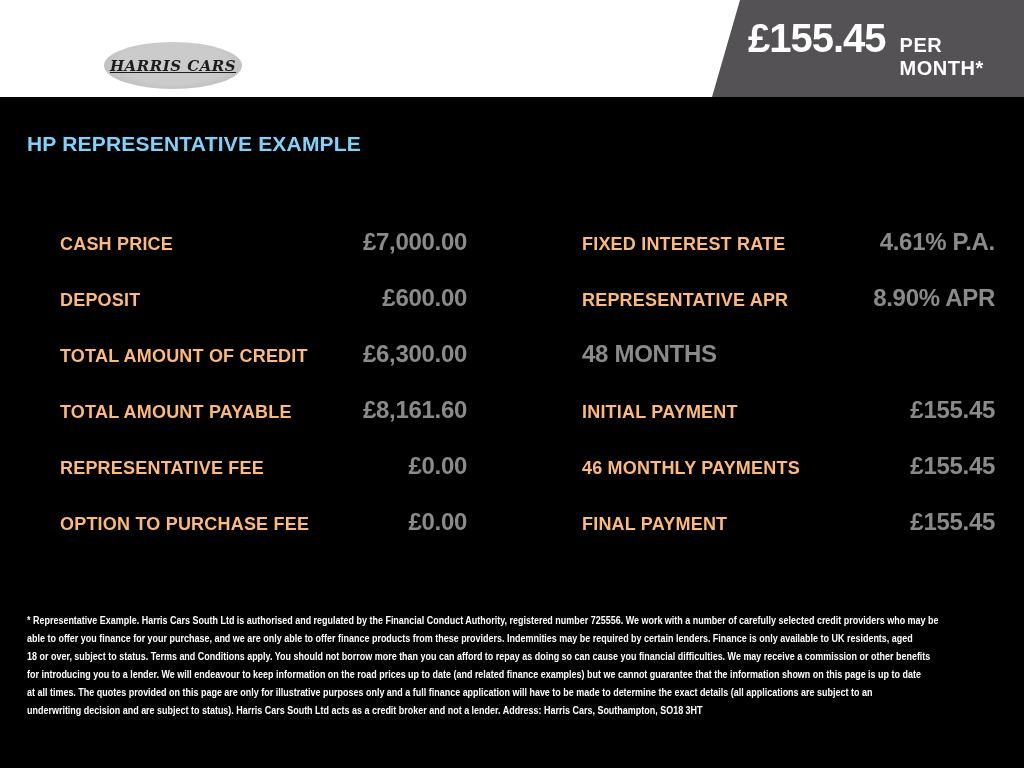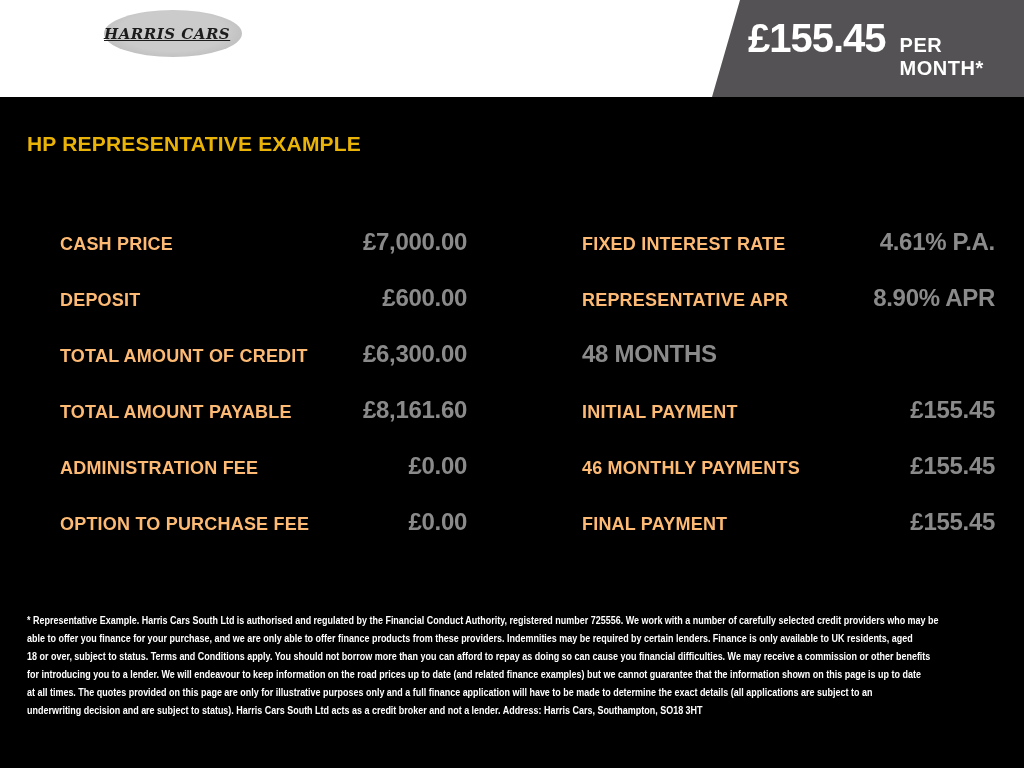--- a/index.html
+++ b/index.html
@@ -9,45 +9,45 @@
     font-family: "Liberation Sans", sans-serif;
     position:relative; overflow:hidden;
   }
 
   
   .header {
     position:absolute; top:0; left:0; width:1024px; height:97px;
     background: var(--header-bg, #fff);
   }
   .logo {
-    position:absolute; top:10px; left:104px; width:138px; height:47px;
+    position:absolute; top:42px; left:104px; width:138px; height:47px;
     border-radius:50%;
     background: radial-gradient(ellipse at 50% 45%, #cbcbcb 55%, #b1b1b1 100%);
-    display:flex; align-items:center; 
+    display:flex; align-items:center; justify-content:center;
   }
   .logo-text {
     font-family:"DejaVu Serif", serif; font-style:italic; font-weight:bold;
     font-size:15px; color:#1c1c1c; text-decoration:underline; letter-spacing:.5px;
     white-space:nowrap;
   }
   .price-banner {
     position:absolute; top:0; left:700px; width:324px; height:97px;
     background: var(--banner-bg, #545254);
     clip-path: polygon(40px 0, 100% 0, 100% 100%, 12px 100%);
     display:flex; align-items:center; box-sizing:border-box; padding-left:48px;
     color:#fff;
   }
   .price-line { display:flex; align-items:baseline; }
   .price-amount { font-size:40px; font-weight:bold; letter-spacing:-1px; line-height:1; }
   .price-suffix { font-size:20px; font-weight:bold; margin-left:14px; letter-spacing:.5px; }
 
   
   .page-title {
     position:absolute; left:27px; top:132px; margin:0;
-    font-size:21px; font-weight:bold; color:#eab308; letter-spacing:.2px;
+    font-size:21px; font-weight:bold; color:#7dd3fc; letter-spacing:.2px;
     white-space:nowrap;
   }
 
   
   .col { position:absolute; top:228px; }
   .col-left  { left:60px;  width:407px; }
   .col-right { left:582px; width:413px; }
   .f-row {
     height:56px; display:flex; justify-content:space-between; align-items:baseline;
   }
@@ -98,21 +98,21 @@
   </div>
   <div class="f-row">
     <span class="f-label">TOTAL AMOUNT OF CREDIT</span>
     <span class="f-value">£6,300.00</span>
   </div>
   <div class="f-row">
     <span class="f-label">TOTAL AMOUNT PAYABLE</span>
     <span class="f-value">£8,161.60</span>
   </div>
   <div class="f-row">
-    <span class="f-label">ADMINISTRATION FEE</span>
+    <span class="f-label">REPRESENTATIVE FEE</span>
     <span class="f-value">£0.00</span>
   </div>
   <div class="f-row">
     <span class="f-label">OPTION TO PURCHASE FEE</span>
     <span class="f-value">£0.00</span>
   </div>
 </div>
 
 <div class="col col-right">
   <div class="f-row">

